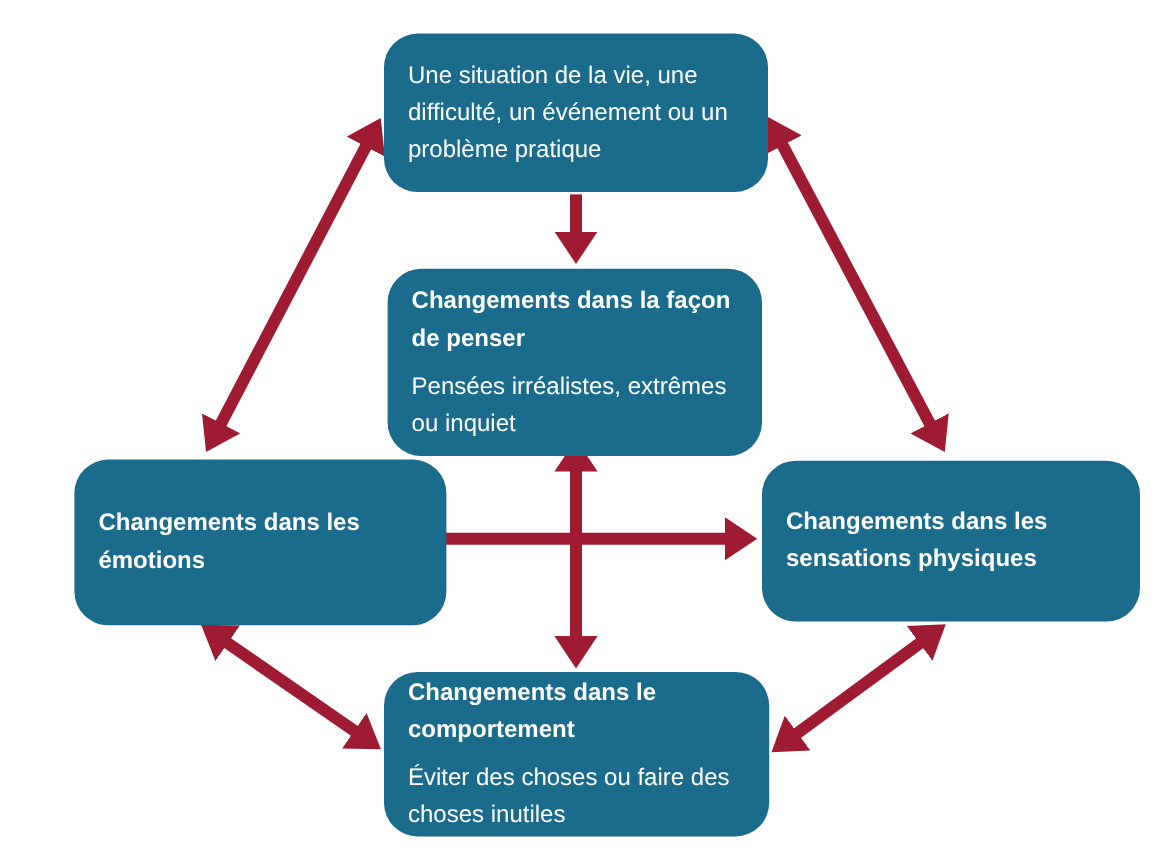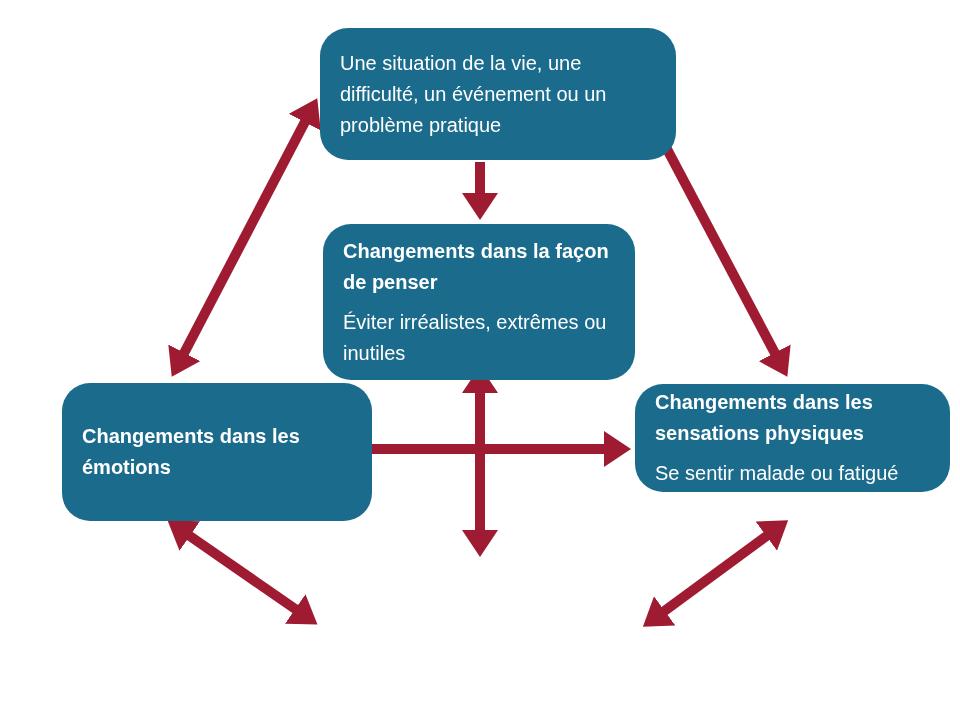--- a/index.html
+++ b/index.html
@@ -27,24 +27,24 @@
     padding: 10px 20px;
     font-size: 20px;
     line-height: 1.55;
     display: flex;
     flex-direction: column;
     justify-content: center;
   }
   .node p { margin: 0; }
   .node .title { font-weight: 700; }
   .node .title + .body { margin-top: 9px; }
-  .node-situation { left: 320px; top: 28px;  width: 356px; height: 132px; }
+  .node-situation { left: 320px; top: 28px;  width: 320px; height: 132px; }
   .node-thoughts  { left: 323px; top: 224px; width: 312px; height: 156px; }
   .node-emotions  { left: 16px;  top: 383px; width: 310px; height: 138px; margin-left: 46px; }
-  .node-physical  { left: 635px; top: 384px; width: 315px; height: 108px; }
+  .node-physical  { left: 635px; top: 384px; width: 315px; height: 134px; }
   .node-behaviour { left: 320px; top: 560px; width: 321px; height: 137px; }
 </style>
 </head>
 <body>
 
 <div class="canvas">
 
   <svg class="arrows" width="960" height="720" viewBox="0 0 960 720">
     <defs>
       <marker id="head" markerUnits="userSpaceOnUse" markerWidth="28" markerHeight="36" refX="7" refY="18" orient="auto-start-reverse">
@@ -59,26 +59,29 @@
     <line class="arrow" x1="184" y1="532" x2="301" y2="613" marker-start="url(#head)" marker-end="url(#head)"></line>
     <line class="arrow" x1="772" y1="532" x2="659" y2="615" marker-start="url(#head)" marker-end="url(#head)"></line>
   </svg>
 
   <div class="node node-situation">
     <p class="body">Une situation de la vie, une difficulté, un événement ou un problème pratique</p>
   </div>
 
   <div class="node node-thoughts">
     <p class="title">Changements dans la façon de penser</p>
-    <p class="body">Éviter irréalistes, extrêmes ou inutiles</p>
+    <p class="body">Pensées irréalistes, extrêmes ou inquiet</p>
   </div>
 
   <div class="node node-emotions">
     <p class="title">Changements dans les émotions</p>
   </div>
 
   <div class="node node-physical">
     <p class="title">Changements dans les sensations physiques</p>
-    <p class="body">Se sentir malade ou fatigué</p>
   </div>
 
+  <div class="node node-behaviour">
+    <p class="title">Changements dans le comportement</p>
+    <p class="body">Éviter des choses ou faire des choses inutiles</p>
+  </div>
 
 </div>
 
 </body></html>

